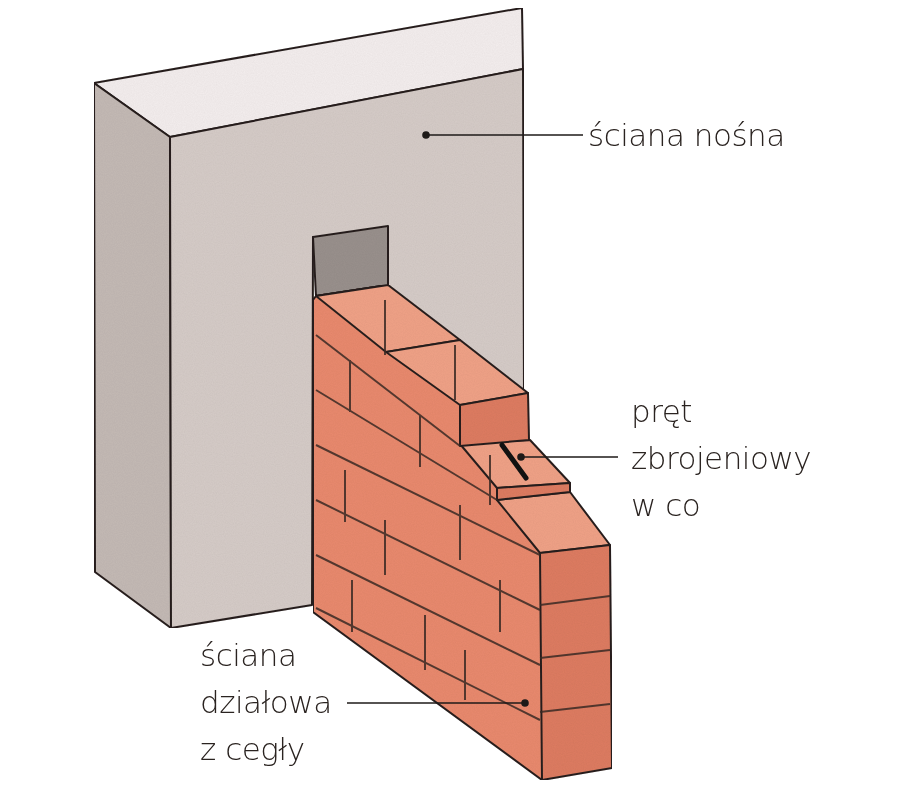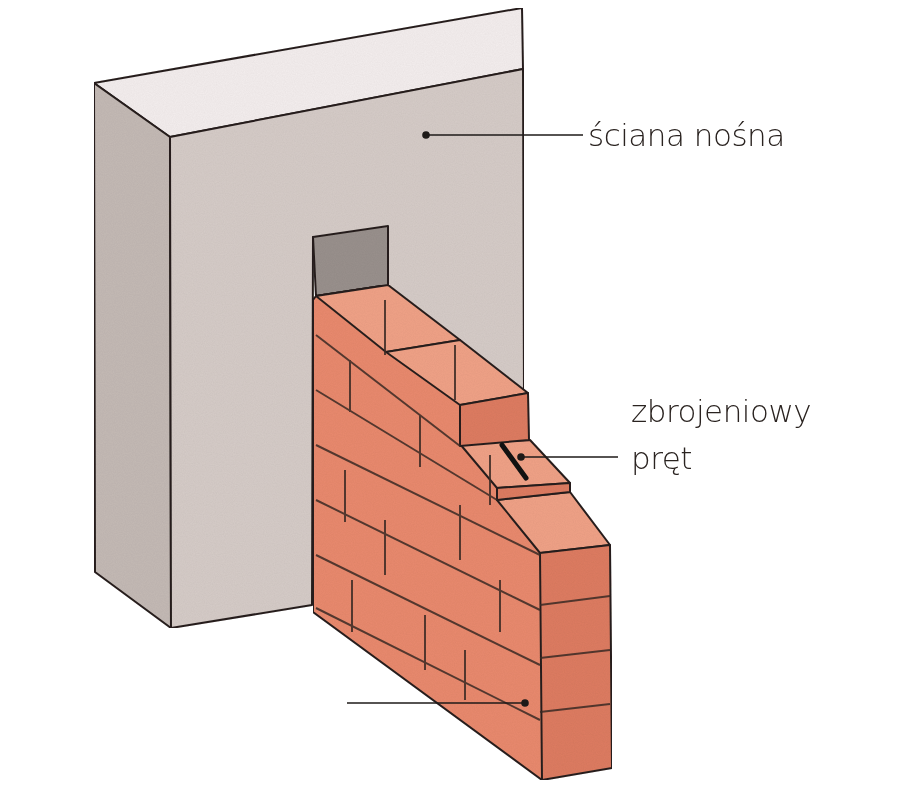--- a/index.html
+++ b/index.html
@@ -96,17 +96,23 @@
       <line x1="347" y1="703" x2="525" y2="703"></line>
       <circle cx="525" cy="703" r="3"></circle>
     </g>
   </svg>
 
   <div class="label" style="left:588px; top:112px;">
     <div>ściana nośna</div>
   </div>
 
   <div class="label" style="left:631px; top:388px;">
+    <div>pręt</div>
     <div>zbrojeniowy</div>
-    <div>pręt</div>
+    <div>w co</div>
   </div>
 
+  <div class="label" style="left:200px; top:632px;">
+    <div>ściana</div>
+    <div>działowa</div>
+    <div>z cegły</div>
+  </div>
 </div>
 
 </body></html>

